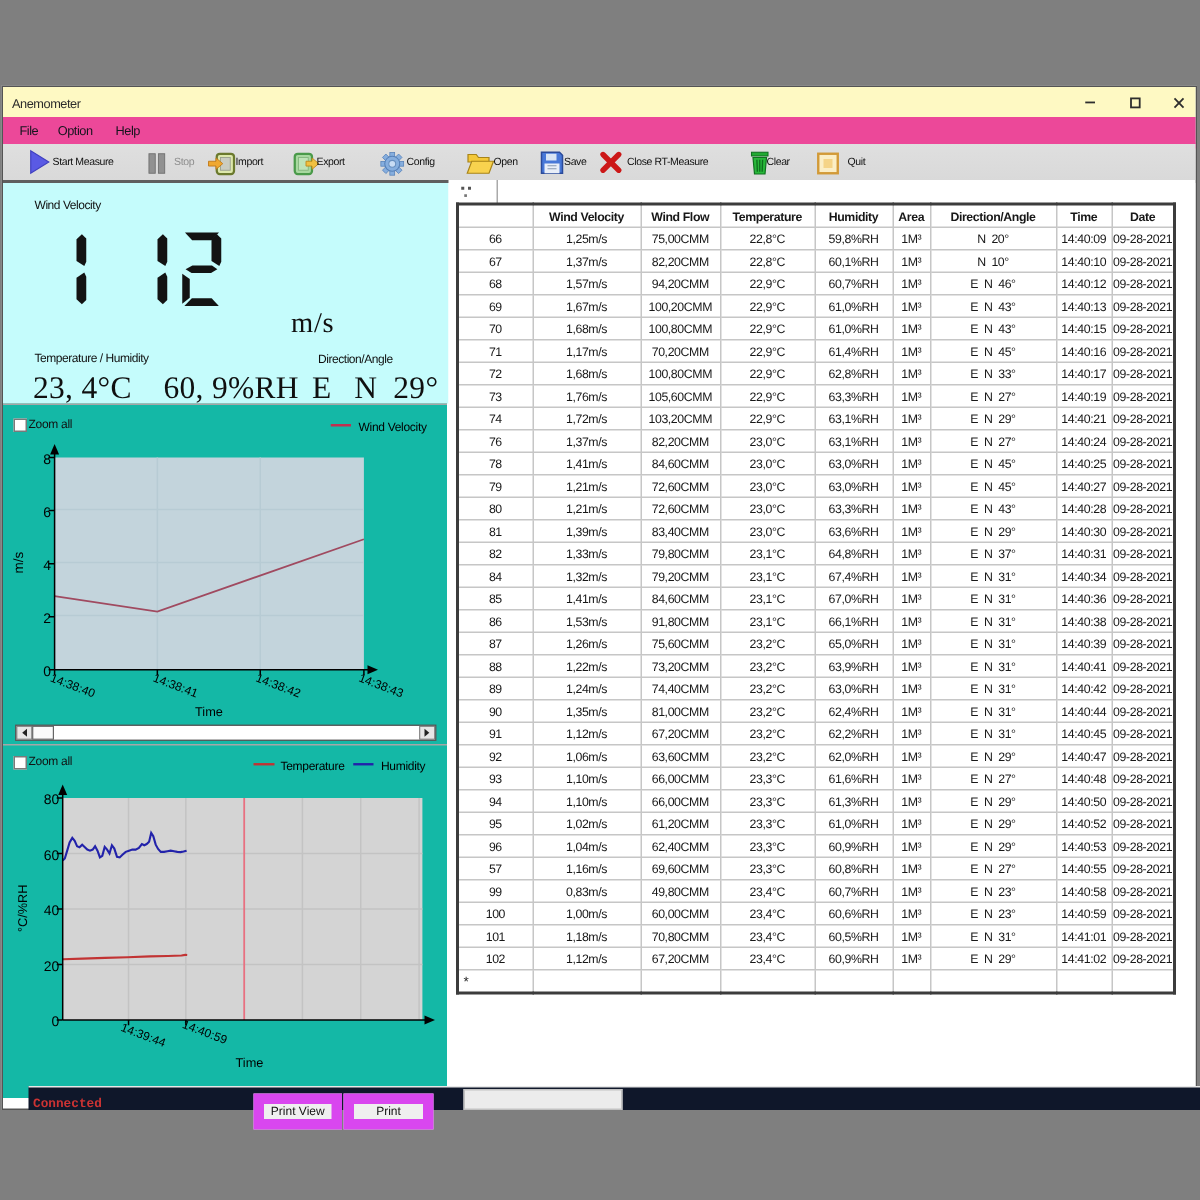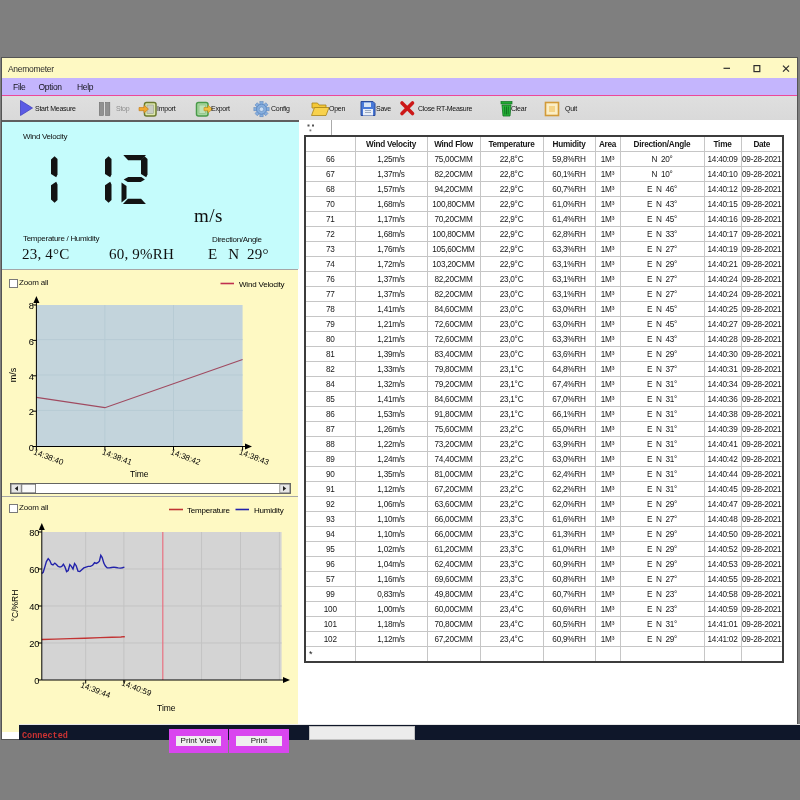--- a/index.html
+++ b/index.html
@@ -1,29 +1,29 @@
 <!DOCTYPE html>
 <html><head><meta charset="utf-8"><title>Anemometer</title>
 <style>
 html,body{margin:0;padding:0;overflow:hidden;}
 body{width:800px;height:800px;background:#7f7f7f;position:relative;overflow:hidden;
  font-family:"Liberation Sans",sans-serif;}
 .abs{position:absolute;}
 #win{left:1px;top:57px;width:795px;height:681px;background:#fff;border:1px solid #545454;}
 #title{left:0;top:0;width:100%;height:20px;background:#fef9c3;}
 #title .t{left:6px;top:5.5px;font-size:8.5px;letter-spacing:-0.3px;color:#2b2b2b;}
-#menu{left:0;top:20px;width:100%;height:17px;background:#c4b5fd;border-bottom:4px solid #ec4899;}
+#menu{left:0;top:20px;width:100%;height:17px;background:#ec4899;border-bottom:4px solid #ec4899;}
 .mi{top:4px;font-size:8.5px;letter-spacing:-0.3px;color:#14141c;}
 #toolbar{left:0;top:38px;width:100%;height:24px;background:linear-gradient(#dfdfdf,#d9d9d9);border-bottom:2px solid #5f5f5f;}
 .tbtxt{font-size:7px;letter-spacing:-0.25px;color:#111;top:9px;}
 .tbgray{color:#8e8e8e;}
 #lcd{left:0;top:64px;width:297px;height:147px;background:#c5fcfc;}
 .lcdlbl{font-size:8px;letter-spacing:-0.3px;color:#101010;}
-.lcdserif{font-family:"Liberation Serif",serif;font-size:15px;letter-spacing:0.2px;color:#101010;}
-#leftpane{left:0;top:211px;width:296px;height:463px;background:#fef9c3;}
+.lcdserif{font-family:"Liberation Serif",serif;font-size:21px;letter-spacing:0.2px;color:#101010;}
+#leftpane{left:0;top:211px;width:296px;height:463px;background:#14b8a6;}
 .hline{height:1px;background:#a6a6a6;}
 .cb{width:7px;height:7px;background:#fff;border:1px solid #7a7a7a;}
 .zoomtxt{font-size:8px;letter-spacing:-0.2px;color:#111;}
 #rightpane{left:297px;top:62px;width:498px;height:619px;background:#fff;}
 table{border-collapse:collapse;table-layout:fixed;}
 #grid{left:302px;top:77px;}
 #grid table{width:478px;}
 #grid td{border:1px solid #c6c6c6;height:14px;padding:0;text-align:center;overflow:hidden;white-space:nowrap;
  font-family:"Liberation Sans",sans-serif;font-size:8.2px;letter-spacing:-0.25px;color:#171717;}
 #grid tr.hd td{font-weight:bold;}
@@ -287,20 +287,31 @@
             <td>1,57m/s</td>
             <td>94,20CMM</td>
             <td>22,9°C</td>
             <td>60,7%RH</td>
             <td>1M³</td>
             <td>E N 46°</td>
             <td>14:40:12</td>
             <td>09-28-2021</td>
           </tr>
 <tr>
+            <td>69</td>
+            <td>1,67m/s</td>
+            <td>100,20CMM</td>
+            <td>22,9°C</td>
+            <td>61,0%RH</td>
+            <td>1M³</td>
+            <td>E N 43°</td>
+            <td>14:40:13</td>
+            <td>09-28-2021</td>
+          </tr>
+<tr>
             <td>70</td>
             <td>1,68m/s</td>
             <td>100,80CMM</td>
             <td>22,9°C</td>
             <td>61,0%RH</td>
             <td>1M³</td>
             <td>E N 43°</td>
             <td>14:40:15</td>
             <td>09-28-2021</td>
           </tr>
@@ -343,31 +354,20 @@
             <td>103,20CMM</td>
             <td>22,9°C</td>
             <td>63,1%RH</td>
             <td>1M³</td>
             <td>E N 29°</td>
             <td>14:40:21</td>
             <td>09-28-2021</td>
           </tr>
 <tr>
             <td>76</td>
-            <td>1,37m/s</td>
-            <td>82,20CMM</td>
-            <td>23,0°C</td>
-            <td>63,1%RH</td>
-            <td>1M³</td>
-            <td>E N 27°</td>
-            <td>14:40:24</td>
-            <td>09-28-2021</td>
-          </tr>
-<tr>
-            <td>77</td>
             <td>1,37m/s</td>
             <td>82,20CMM</td>
             <td>23,0°C</td>
             <td>63,1%RH</td>
             <td>1M³</td>
             <td>E N 27°</td>
             <td>14:40:24</td>
             <td>09-28-2021</td>
           </tr>
 <tr>

